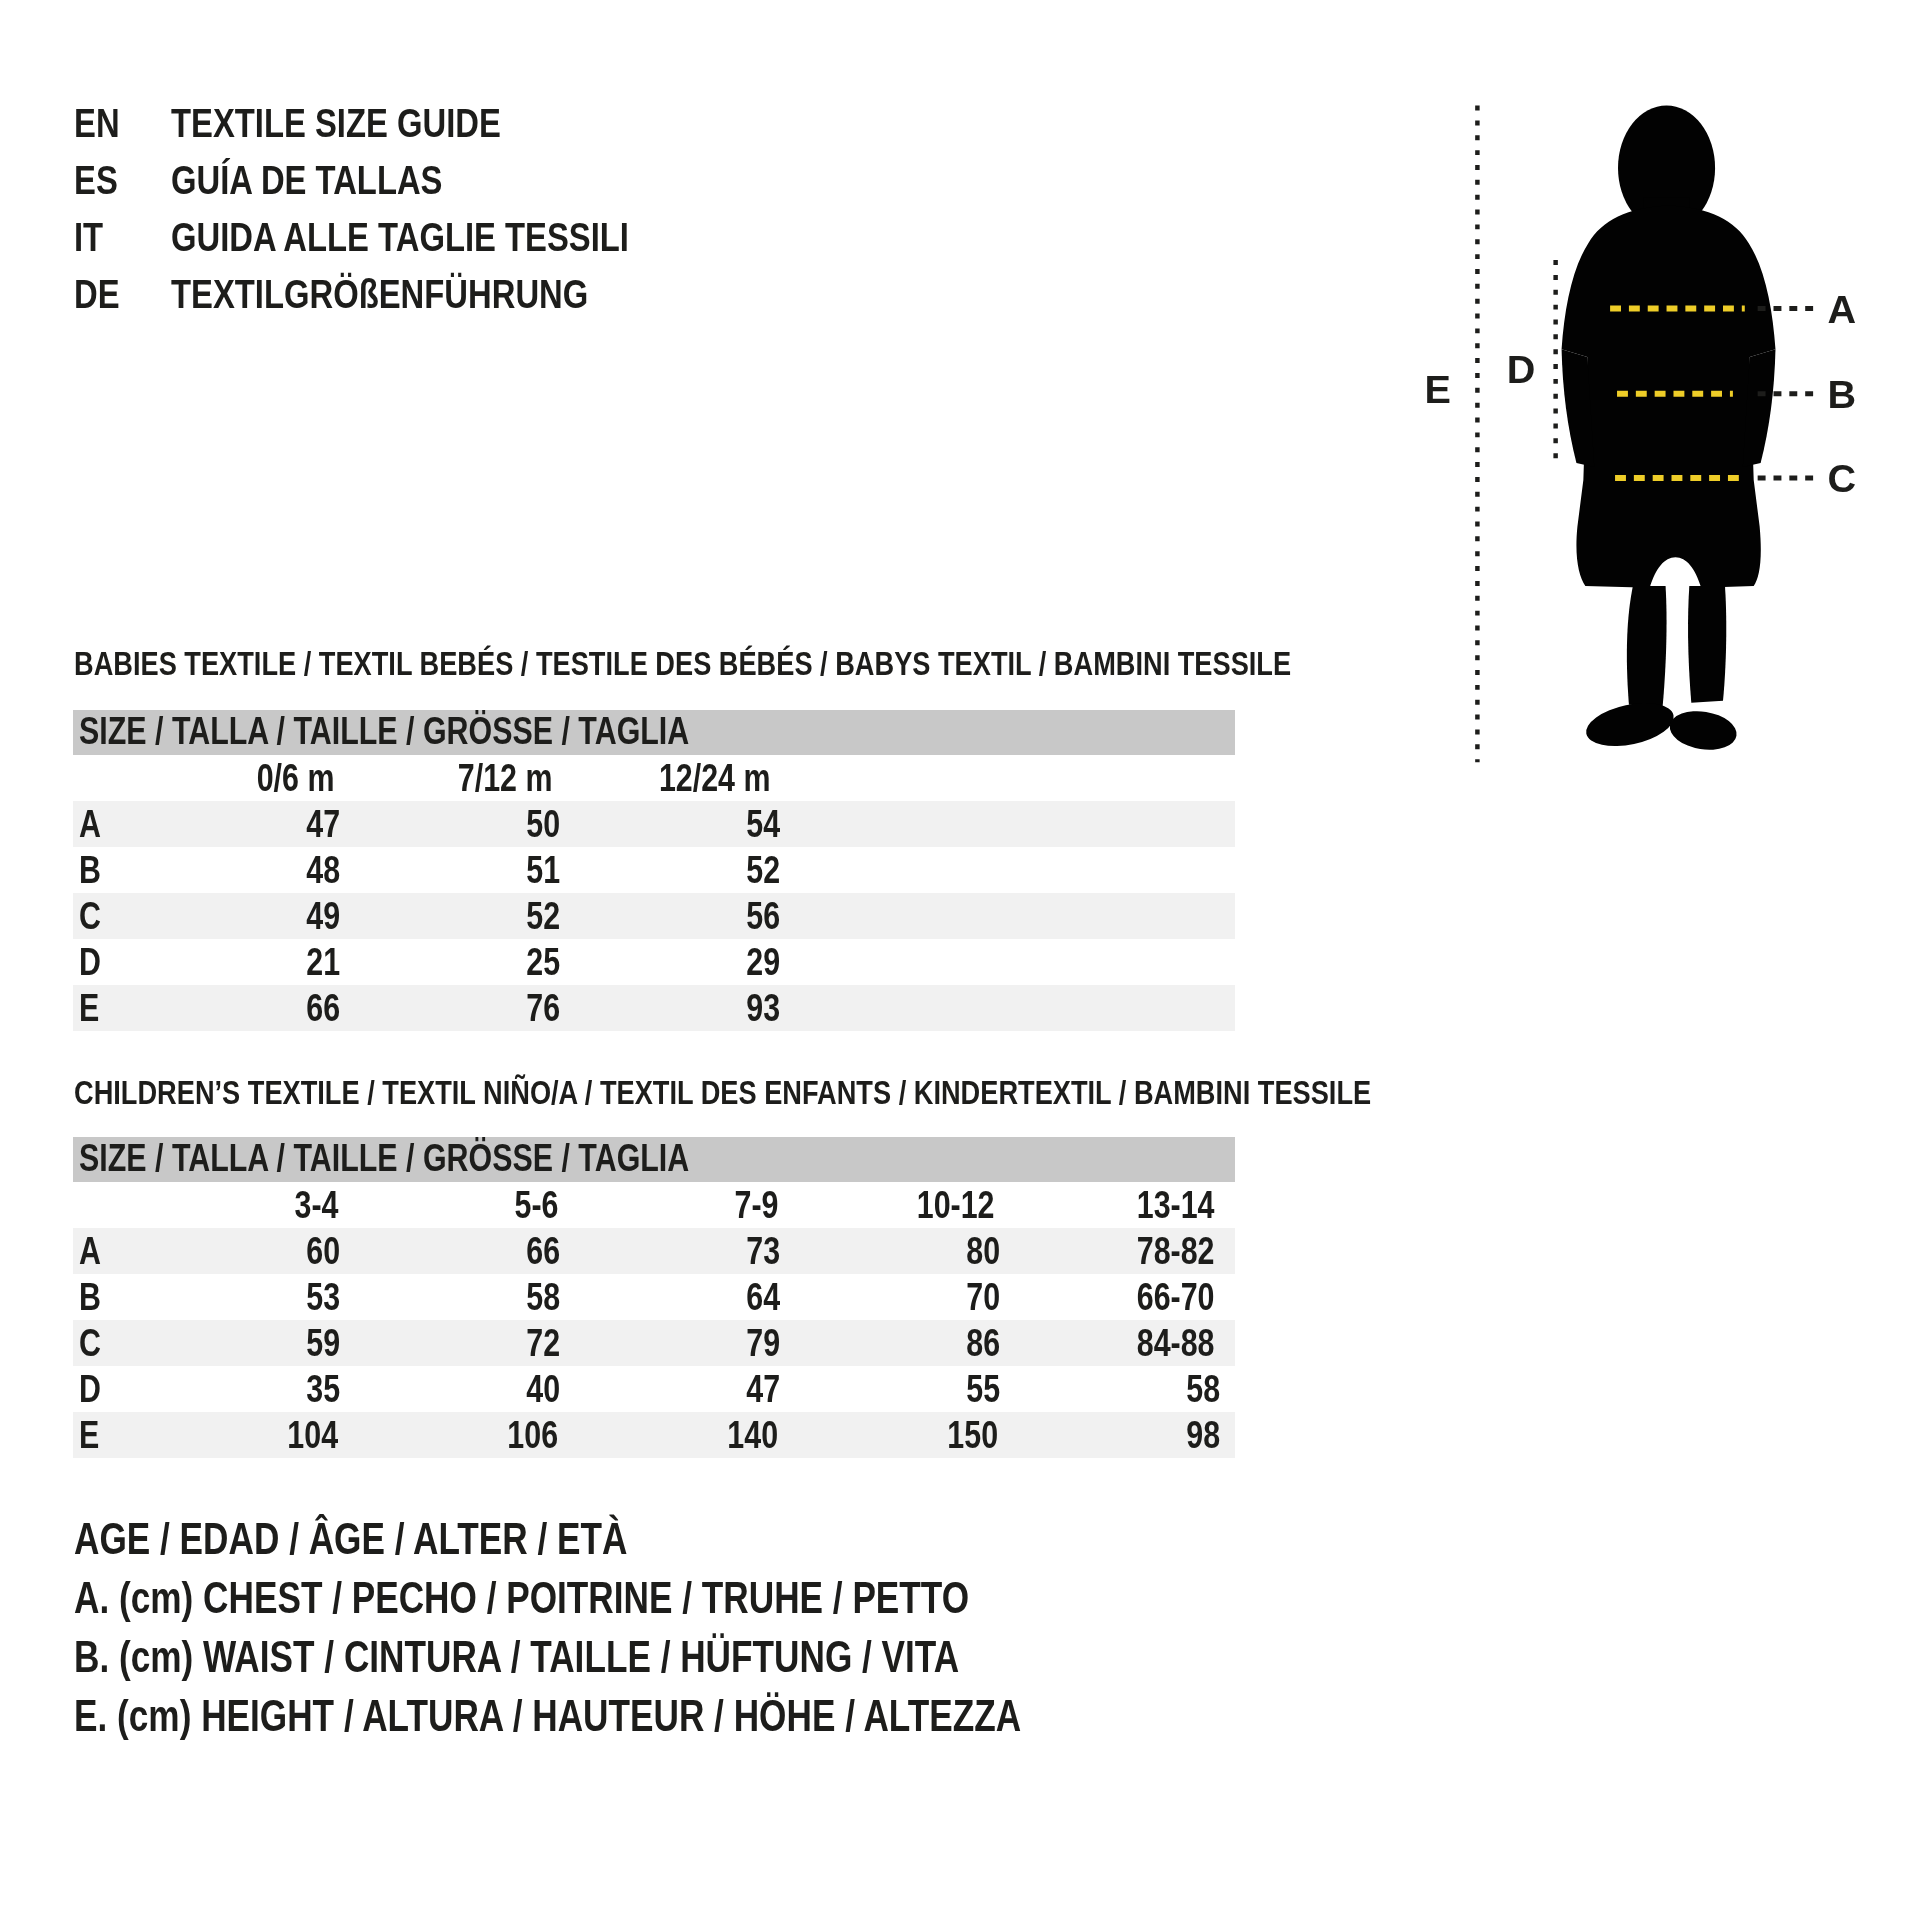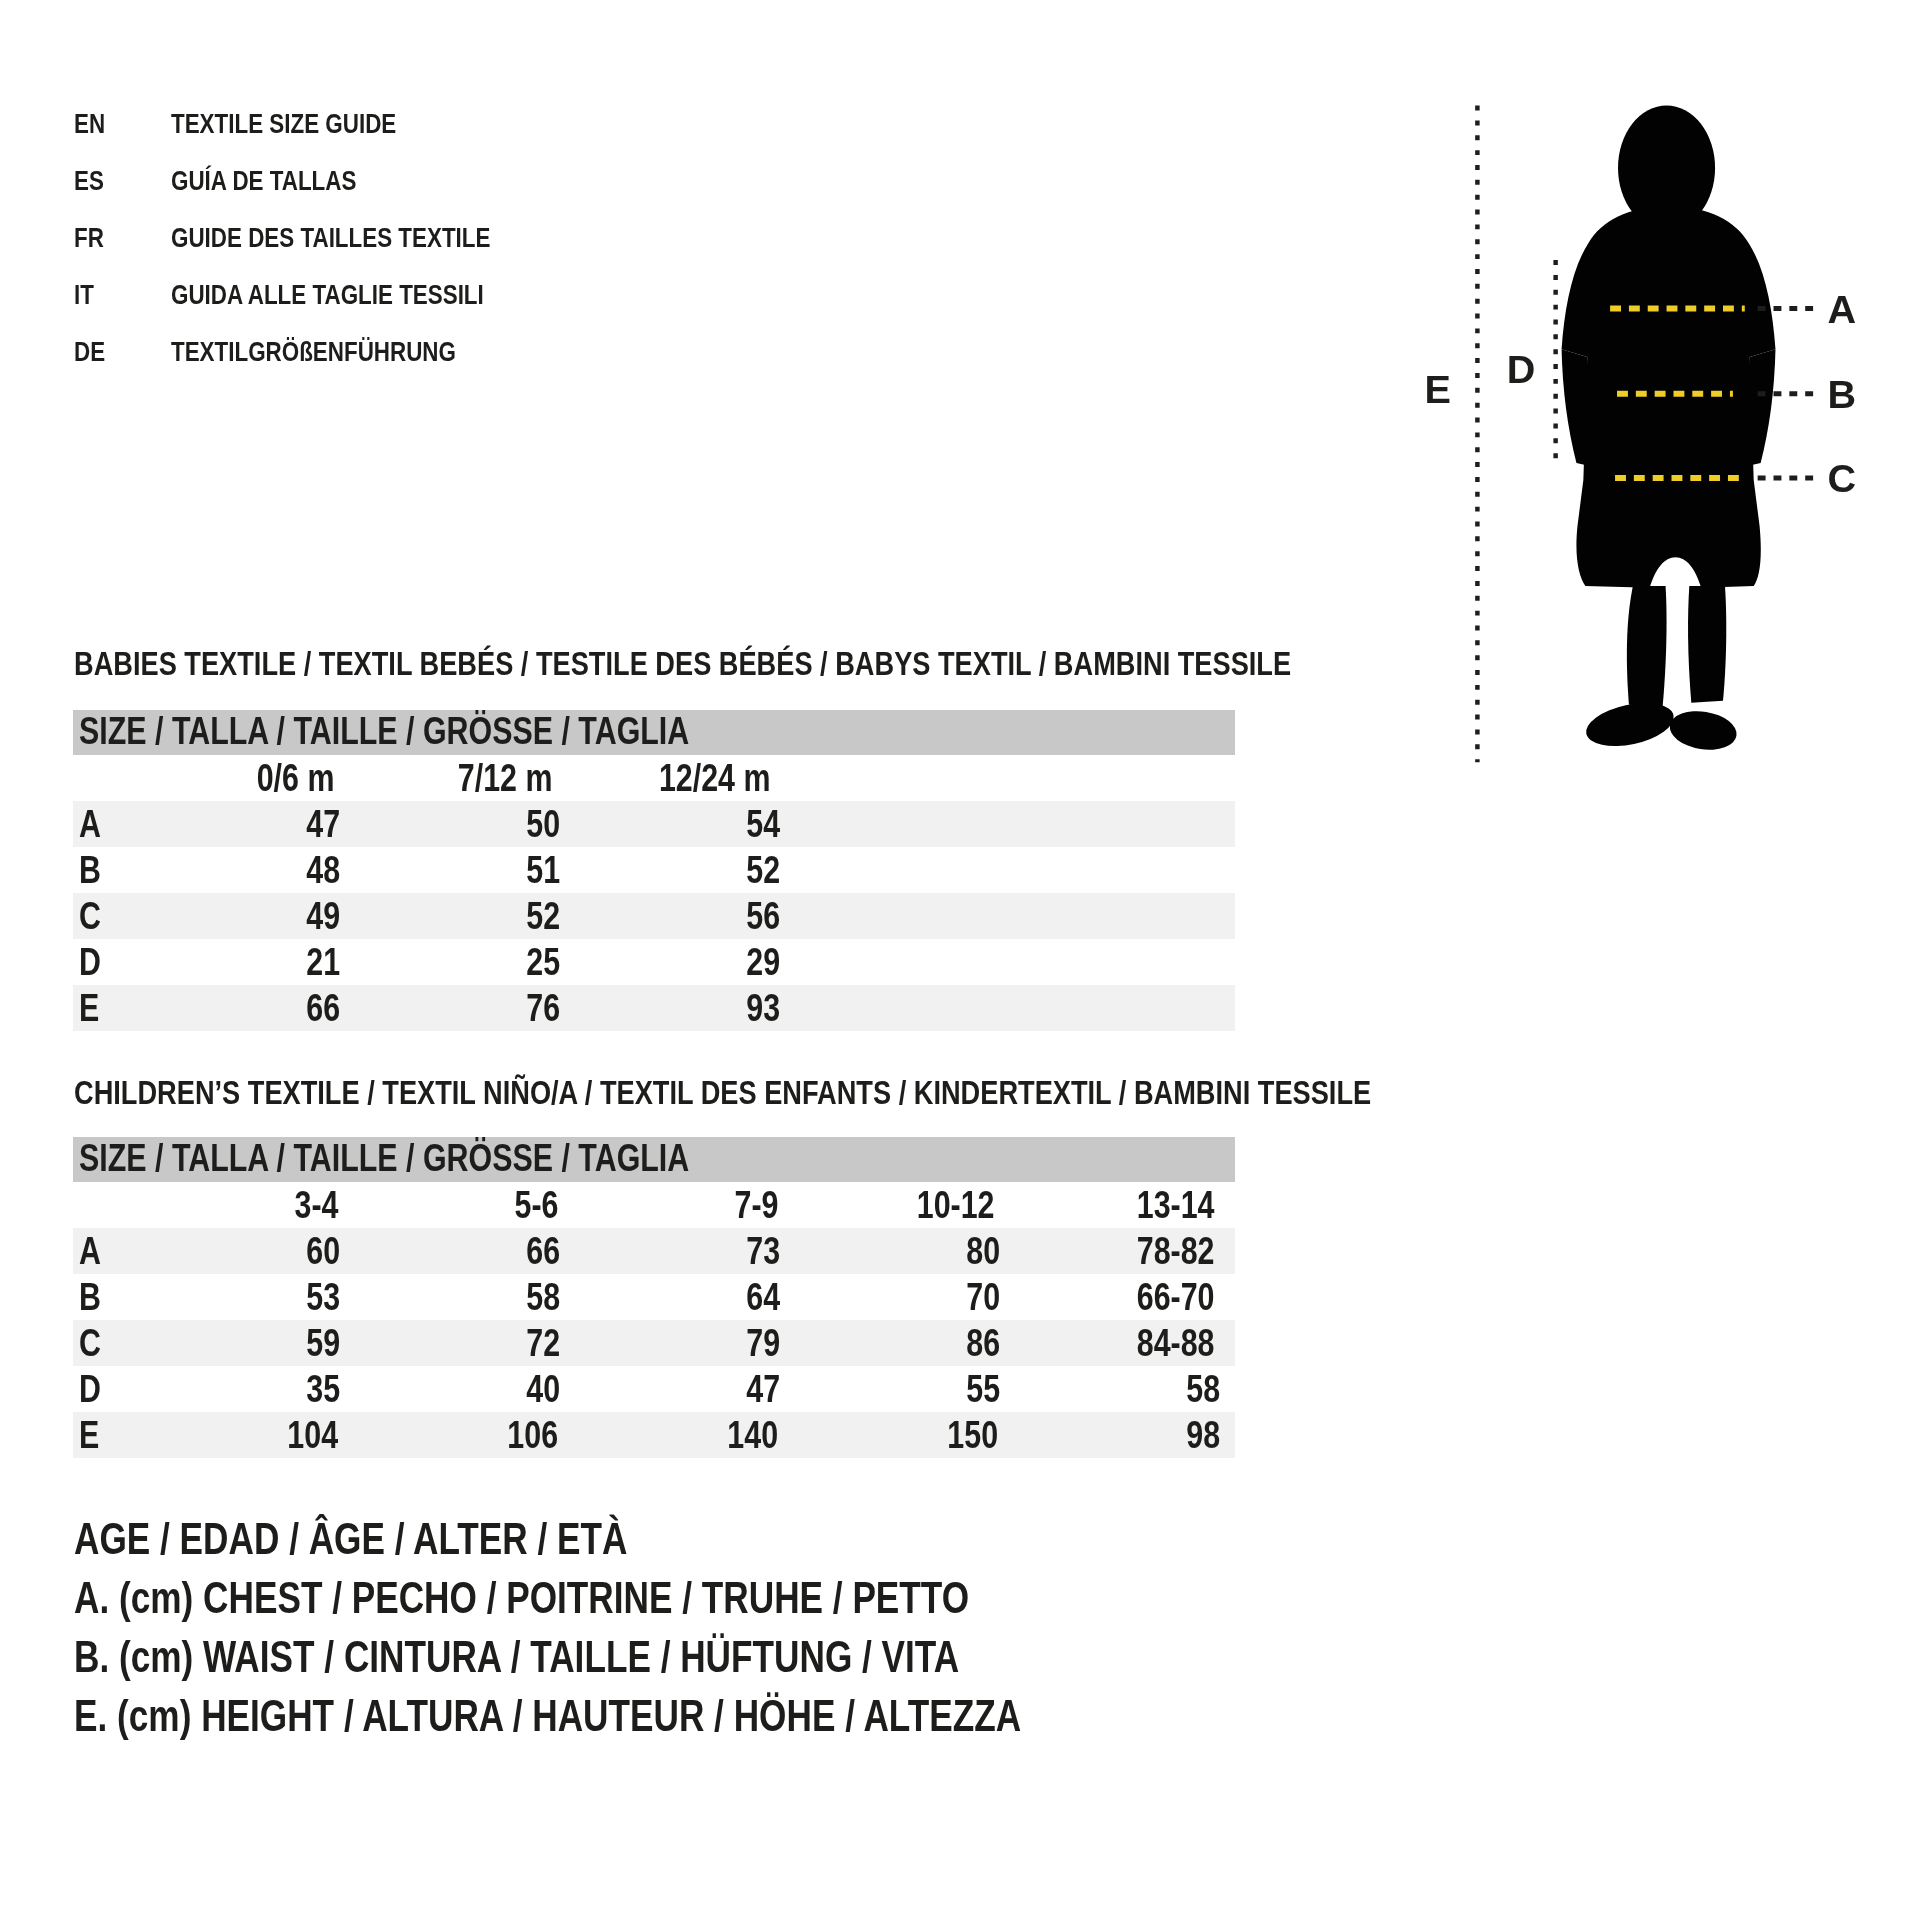--- a/index.html
+++ b/index.html
@@ -12,21 +12,21 @@
     font-family: "Liberation Sans", "DejaVu Sans", sans-serif;
     font-weight: 700;
     overflow: hidden;
   }
   
   .cond   { display: inline-block; transform: scaleX(0.8); transform-origin: 0 50%; white-space: nowrap; }
   .cond-c { display: inline-block; transform: scaleX(0.8); transform-origin: 50% 50%; white-space: nowrap; }
 
   
   #lang-header { position: absolute; left: 74px; top: 95px; }
-  .lang-row  { display: flex; align-items: center; height: 57px; font-size: 28px; text-decoration: underline; }
+  .lang-row  { display: flex; align-items: center; height: 57px; font-size: 41px; text-decoration: underline; }
   .lang-code { width: 97px; flex: none; }
   .lang-title { flex: none; }
 
   
   .section-heading { position: absolute; left: 74px; margin: 0; font-size: 34px; font-weight: 700; line-height: 40px; }
   #babies-heading   { top: 643px; }
   #children-heading { top: 1072px; }
 
   
   .size-table { position: absolute; left: 73px; width: 1162px; font-size: 38px; }
@@ -58,24 +58,20 @@
   <section id="lang-header">
       <div class="lang-row">
         <span class="lang-code"><span class="cond">EN</span></span>
         <span class="lang-title"><span class="cond">TEXTILE SIZE GUIDE</span></span>
       </div>
       <div class="lang-row">
         <span class="lang-code"><span class="cond">ES</span></span>
         <span class="lang-title"><span class="cond">GUÍA DE TALLAS</span></span>
       </div>
       <div class="lang-row">
-        <span class="lang-code"><span class="cond">FR</span></span>
-        <span class="lang-title"><span class="cond">GUIDE DES TAILLES TEXTILE</span></span>
-      </div>
-      <div class="lang-row">
         <span class="lang-code"><span class="cond">IT</span></span>
         <span class="lang-title"><span class="cond">GUIDA ALLE TAGLIE TESSILI</span></span>
       </div>
       <div class="lang-row">
         <span class="lang-code"><span class="cond">DE</span></span>
         <span class="lang-title"><span class="cond">TEXTILGRÖßENFÜHRUNG</span></span>
       </div>
     </section>
 
   <svg id="figure" viewBox="0 0 516 730" width="511" height="723" xmlns="http://www.w3.org/2000/svg">

